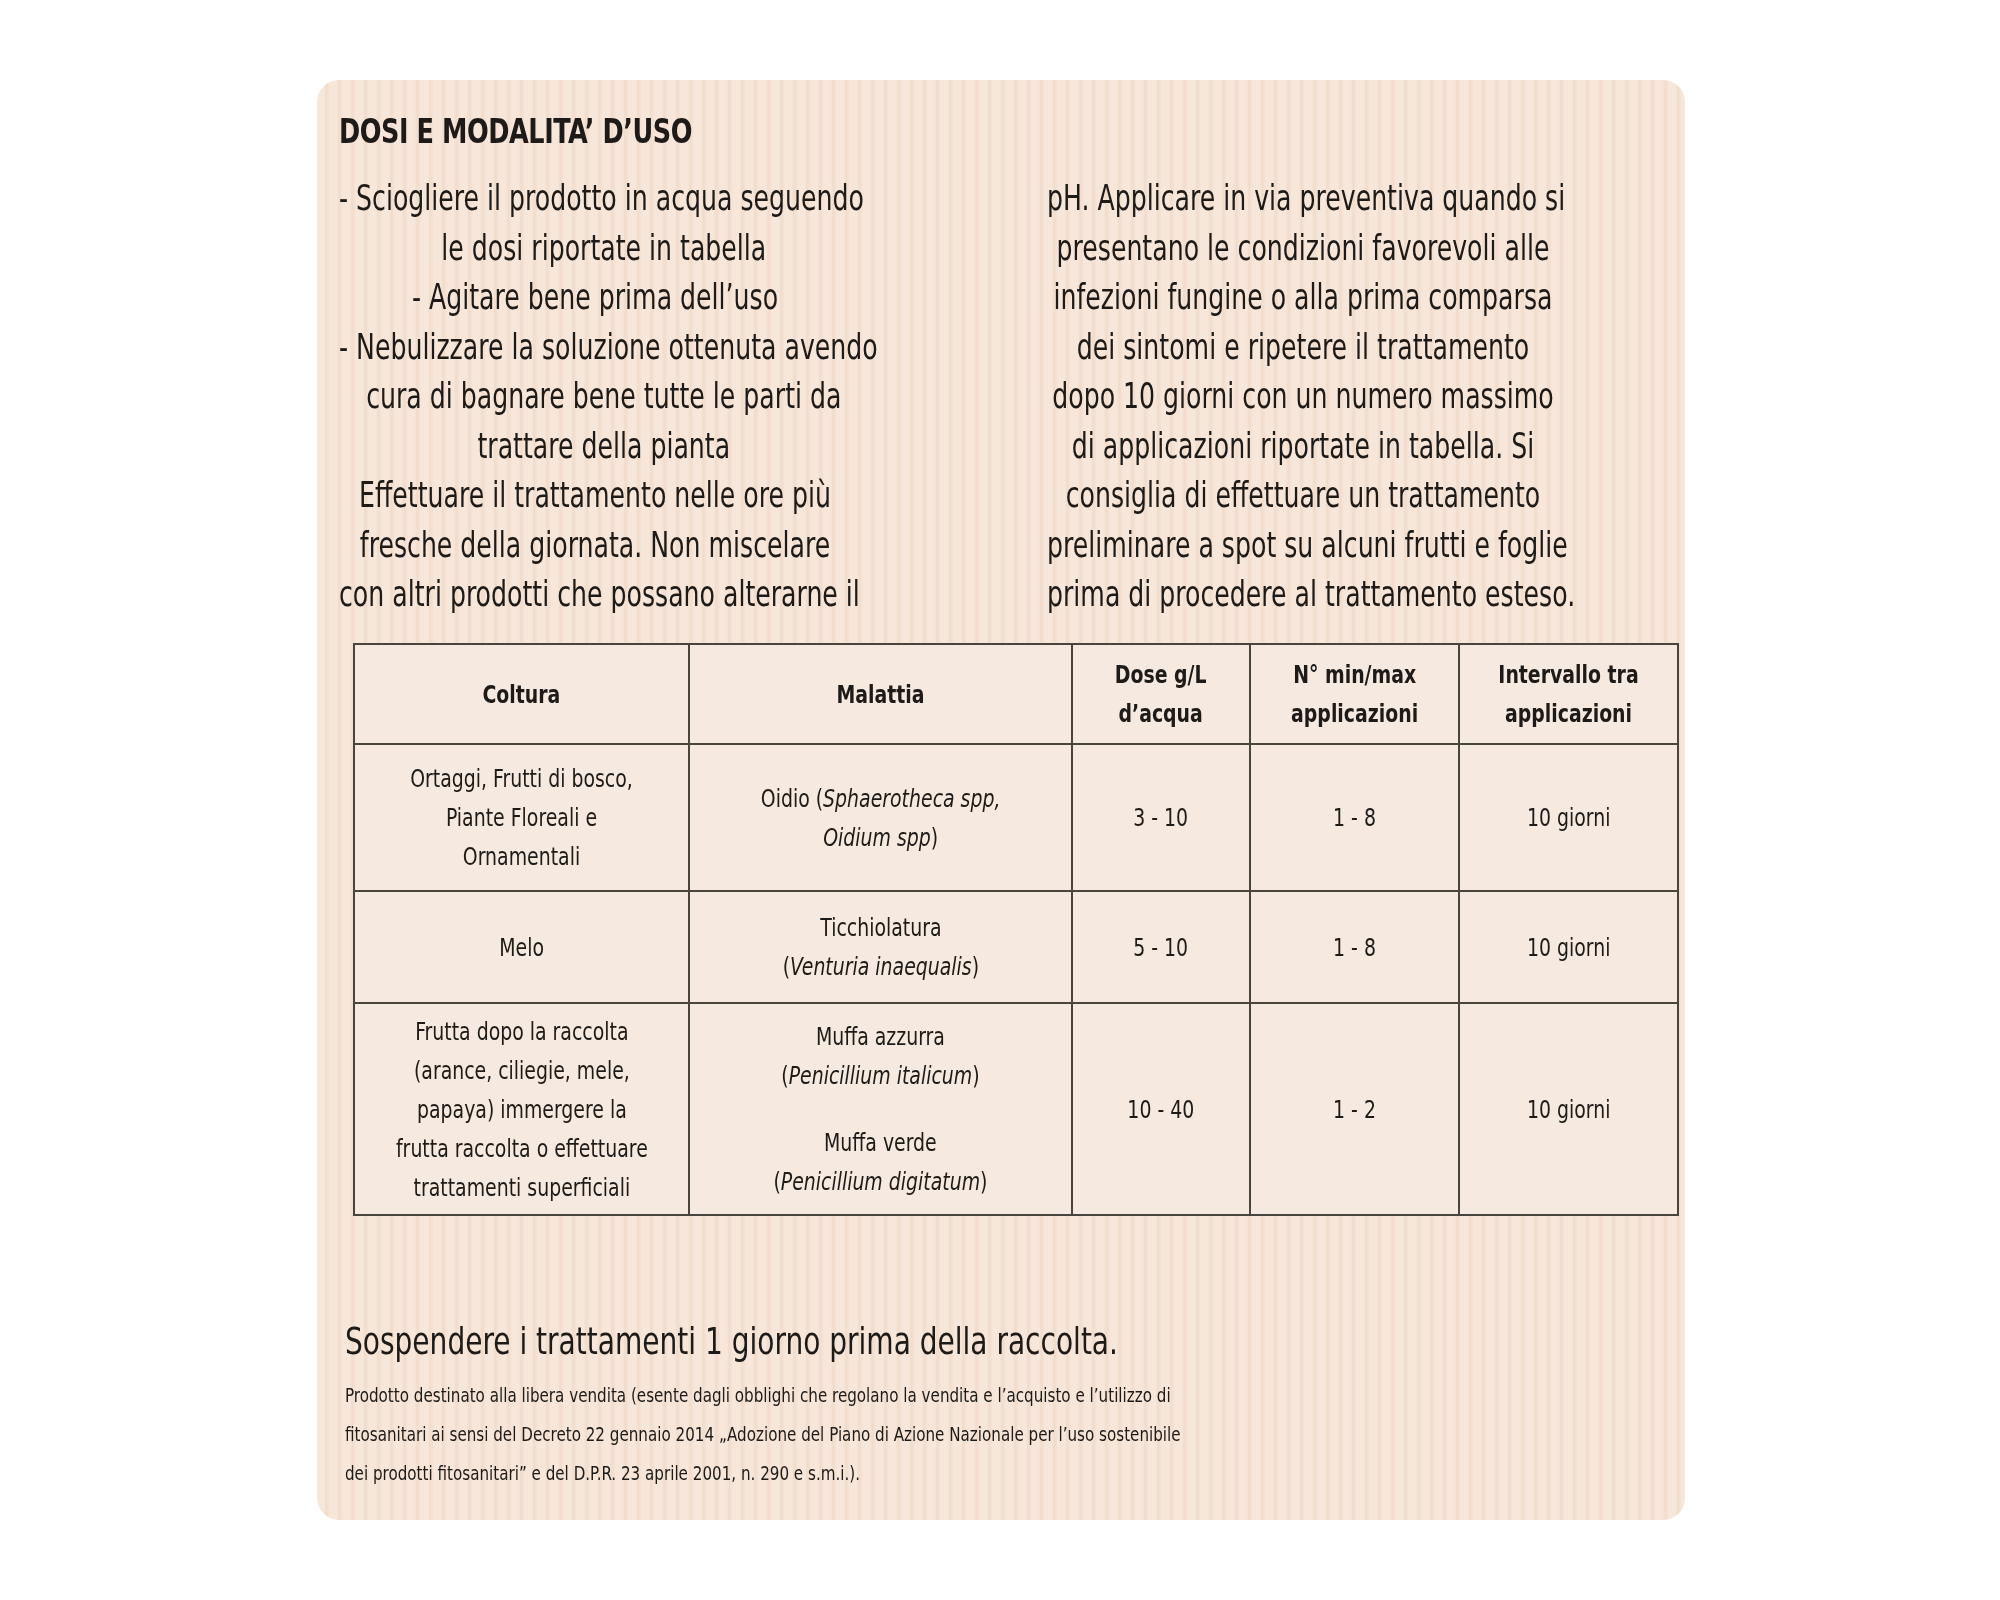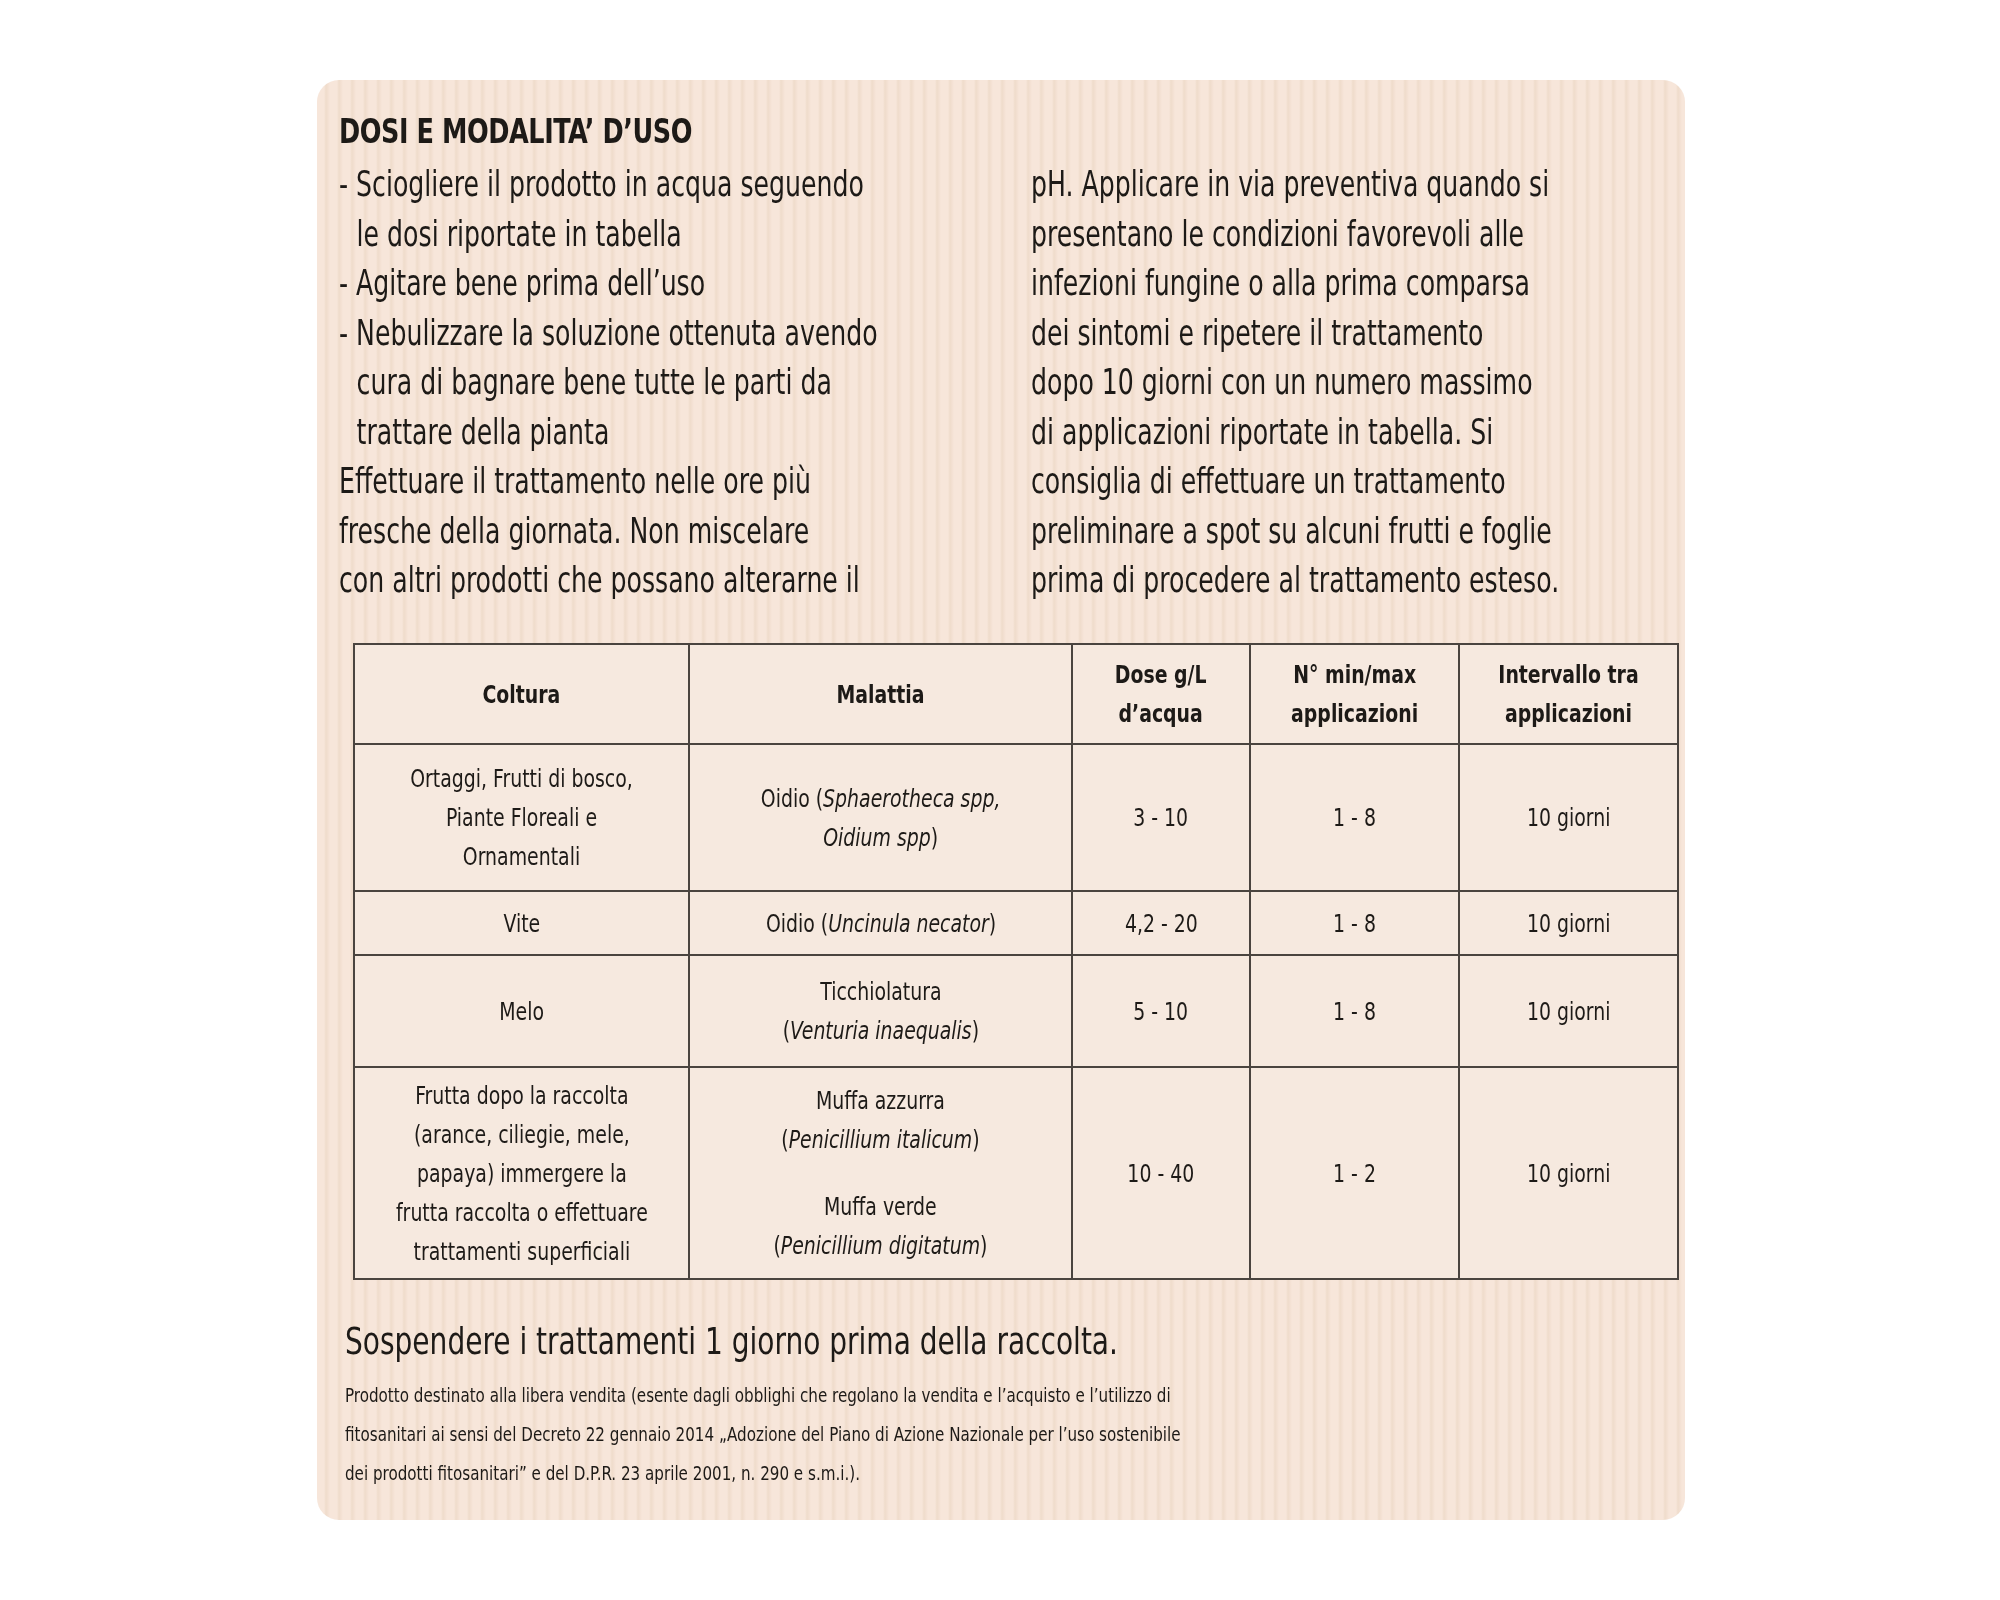--- a/index.html
+++ b/index.html
@@ -16,21 +16,21 @@
     border-radius: 22px;
   }
   .intro {
     position: absolute; left: 22px; top: 30px; width: 1330px;
   }
   .title {
     font-weight: bold; font-size: 33px; line-height: 44px; letter-spacing: -0.5px;
     margin: 0; transform: scaleX(0.86); transform-origin: left;
     white-space: nowrap;
   }
-  .cols { display: flex; gap: 52px; margin-top: 6px; }
+  .cols { display: flex; gap: 68px; margin-top: 20px; text-align: center; }
   .col { width: 640px; font-size: 35px; line-height: 49.5px; }
   .line { display: block; white-space: nowrap; transform: scaleX(0.80); transform-origin: left; }
   .line.indent { padding-left: 22px; }
 
   table.dosage {
     position: absolute; left: 36px; top: 563px; width: 1326px;
     border-collapse: collapse; table-layout: fixed;
     background: #f6e9df;
   }
   table.dosage th, table.dosage td {
@@ -114,29 +114,20 @@
           <span class="cellline">Ornamentali</span>
         </span></td>
         <td><span class="cw">
           <span class="cellline"><span>Oidio (</span><em>Sphaerotheca spp,</em><span></span></span>
           <span class="cellline"><span></span><em>Oidium spp</em><span>)</span></span>
         </span></td>
         <td><span class="cw">3 - 10</span></td>
         <td><span class="cw">1 - 8</span></td>
         <td><span class="cw">10 giorni</span></td>
       </tr>
-      <tr class="r2">
-        <td><span class="cw"><span class="cellline">Vite</span></span></td>
-        <td><span class="cw">
-          <span class="cellline"><span>Oidio (</span><em>Uncinula necator</em><span>)</span></span>
-        </span></td>
-        <td><span class="cw">4,2 - 20</span></td>
-        <td><span class="cw">1 - 8</span></td>
-        <td><span class="cw">10 giorni</span></td>
-      </tr>
       <tr class="r3">
         <td><span class="cw"><span class="cellline">Melo</span></span></td>
         <td><span class="cw">
           <span class="cellline"><span>Ticchiolatura</span></span>
           <span class="cellline"><span>(</span><em>Venturia inaequalis</em><span>)</span></span>
         </span></td>
         <td><span class="cw">5 - 10</span></td>
         <td><span class="cw">1 - 8</span></td>
         <td><span class="cw">10 giorni</span></td>
       </tr>

